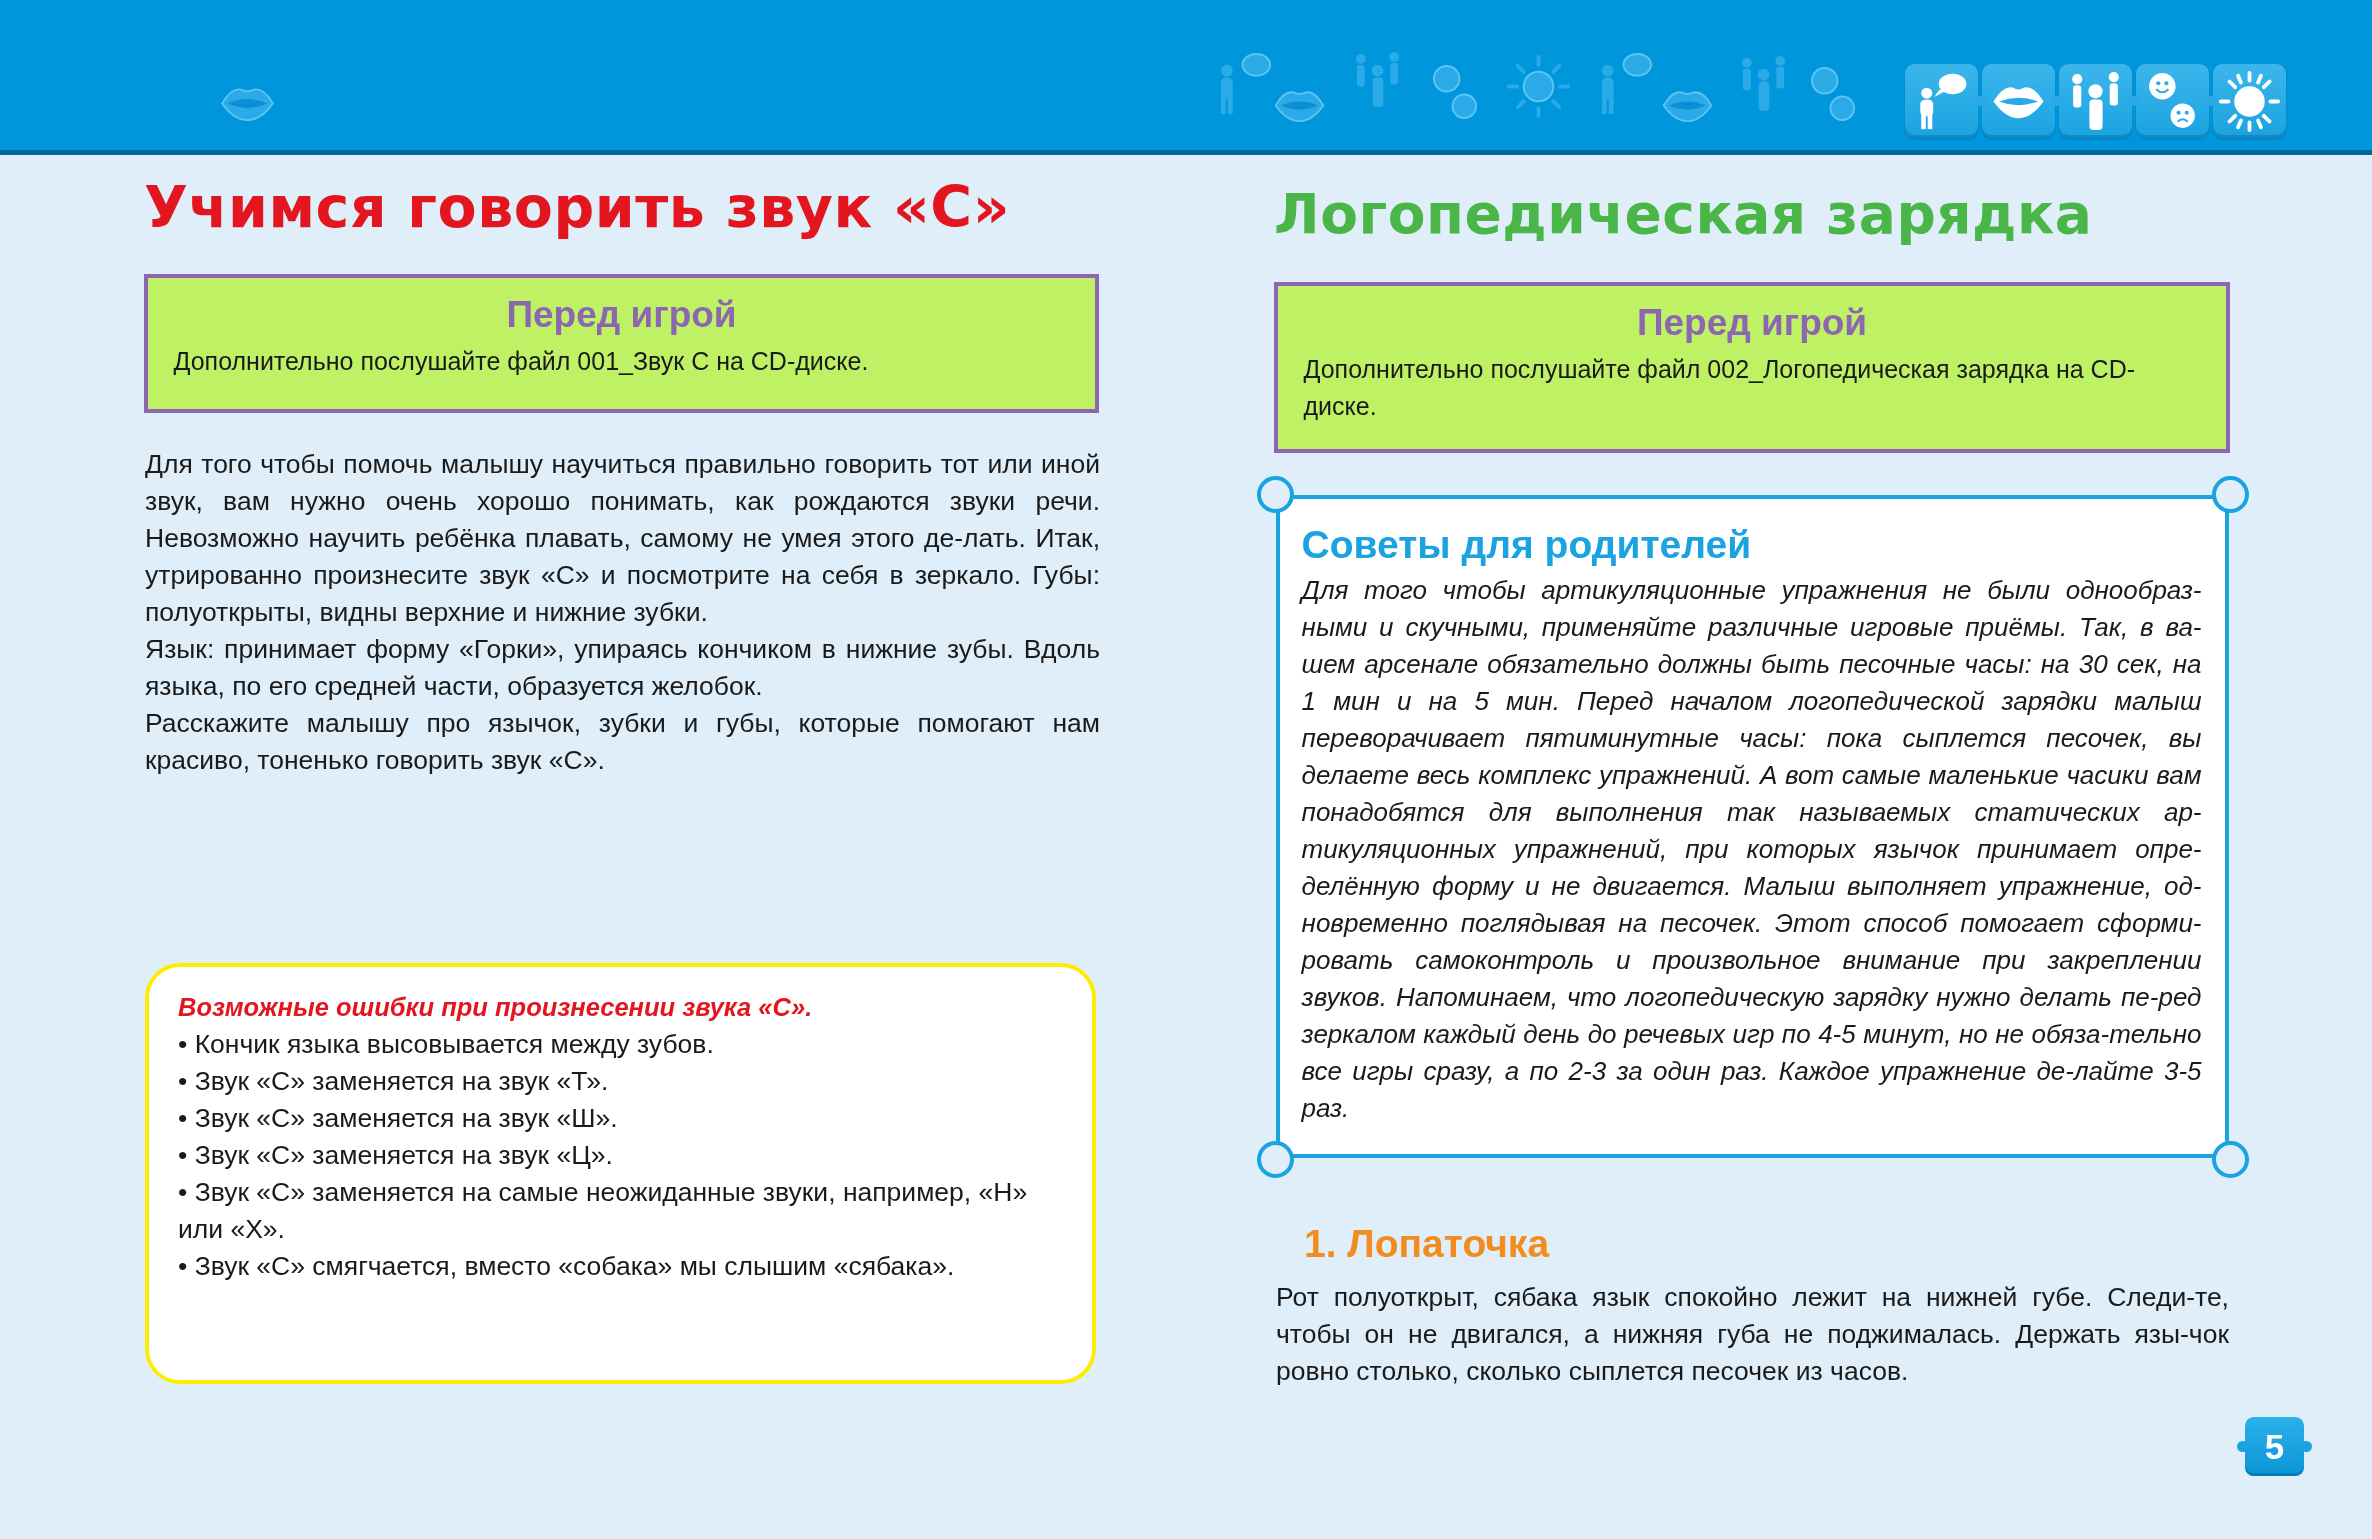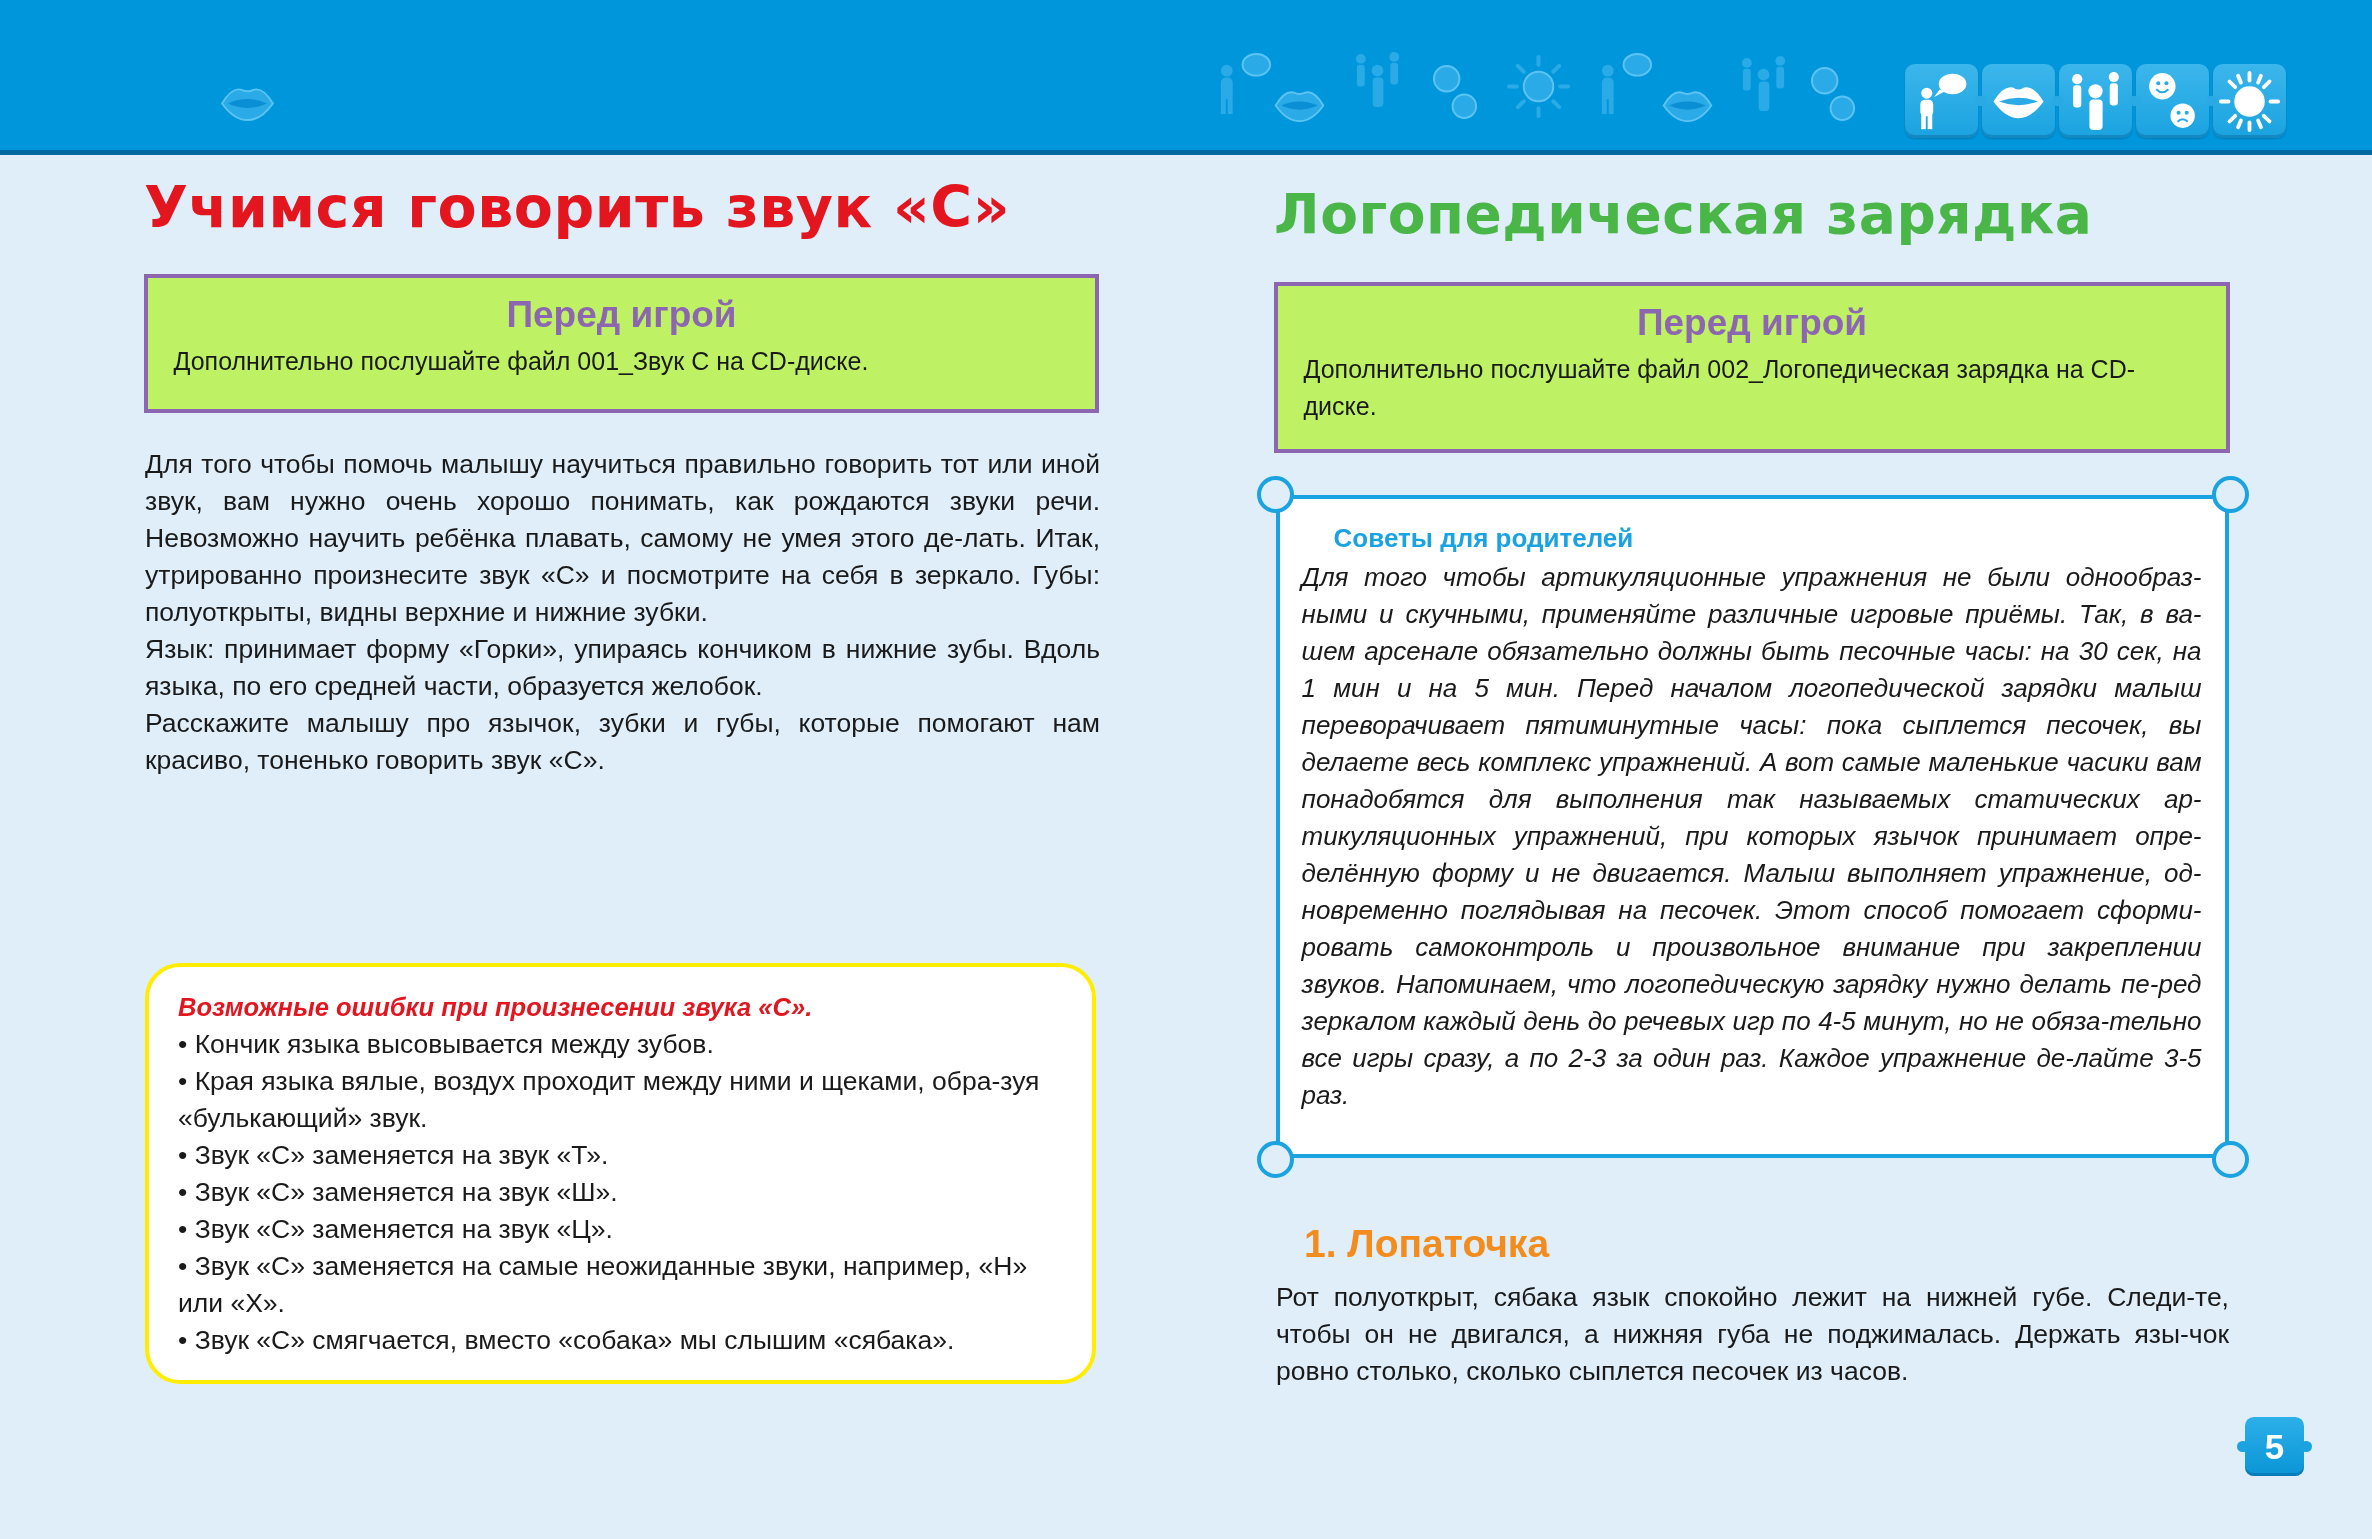--- a/index.html
+++ b/index.html
@@ -72,22 +72,22 @@
     .tipbox {
       position: absolute; left: 1276px; top: 495px; width: 953px; height: 663px;
       background: #fff; border: 4.9px solid #1aa3e0; border-radius: 5.9px;
       padding: 23.5px 23.5px 0 21.6px;
     }
     .tipbox .notch {
       position: absolute; width: 37px; height: 37px;
       background: #dfeef9; border: 4.9px solid #1aa3e0; border-radius: 50%;
     }
     .tipbox .ttitle {
-      color: #1aa3e0; font-weight: 700; font-size: 26px; margin-bottom: 5.9px;
-      position: relative; z-index: 2; margin-left: 32px;
+      color: #1aa3e0; font-weight: 700; font-size: 39px; margin-bottom: 5.9px;
+      position: relative; z-index: 2;
     }
     .tipbox .tbody {
       font-style: italic; font-size: 26px; line-height: 37px;
       text-align: justify; position: relative; z-index: 2;
     }
 
     .ex-title {
       position: absolute; left: 1304px; top: 1222px; color: #f28c1e;
       font-weight: 700; font-size: 39px;
     }
@@ -273,21 +273,20 @@
 
 <div class="body-text" style="left:145px;top:446px;width:955px;">
   <p>Для того чтобы помочь малышу научиться правильно говорить тот или иной звук, вам нужно очень хорошо понимать, как рождаются звуки речи. Невозможно научить ребёнка плавать, самому не умея этого де-лать. Итак, утрированно произнесите звук «С» и посмотрите на себя в зеркало. Губы: полуоткрыты, видны верхние  и нижние зубки.</p>
   <p>Язык: принимает форму «Горки», упираясь кончиком в нижние зубы. Вдоль языка, по его средней части, образуется желобок.</p>
   <p>Расскажите малышу про язычок, зубки и губы, которые помогают нам красиво, тоненько говорить звук «С».</p>
 </div>
 
 <div class="errbox">
   <div class="etitle">Возможные ошибки при произнесении звука «С».</div>
   <div class="eitem">• Кончик языка высовывается между зубов.</div>
-  <div class="eitem">• Края языка вялые, воздух проходит между ними и щеками, обра-зуя «булькающий» звук.</div>
   <div class="eitem">• Звук «С» заменяется на звук «Т».</div>
   <div class="eitem">• Звук «С» заменяется на звук «Ш».</div>
   <div class="eitem">• Звук «С» заменяется на звук «Ц».</div>
   <div class="eitem">• Звук «С» заменяется на самые неожиданные звуки, например, «Н» или «Х».</div>
   <div class="eitem">• Звук «С» смягчается, вместо «собака» мы слышим «сябака».</div>
 </div>
 
 <div class="h1 green">Логопедическая зарядка</div>
 
 <div class="prebox" style="left:1274px;top:282px;width:956px;height:171px;">

